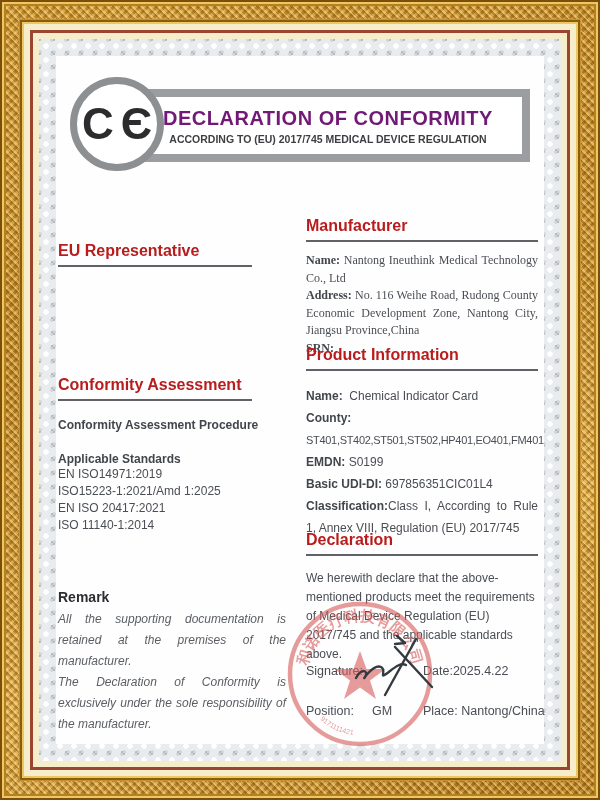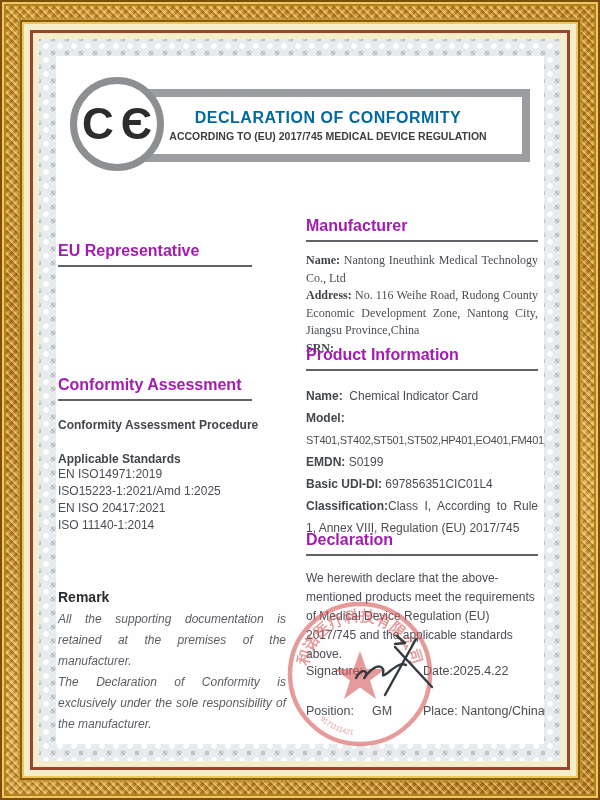--- a/index.html
+++ b/index.html
@@ -33,35 +33,35 @@
       radial-gradient(circle at 100% 100%, #b0b8be 0 2px, rgba(0,0,0,0) 2.5px),
       radial-gradient(circle at 100% 0%, #d2d7db 0 3px, rgba(0,0,0,0) 3.5px),
       radial-gradient(circle at 0% 100%, #d2d7db 0 3px, rgba(0,0,0,0) 3.5px);
     background-size:14px 14px;
   }
   .paper{position:absolute;inset:56px;background:#fefefe;}
 
   
   .banner{position:absolute;left:70px;top:33px;width:404px;height:73px;background:#9b9da0;}
   .banner-box{position:absolute;inset:8px;background:#ffffff;display:flex;flex-direction:column;align-items:center;justify-content:center;}
-  .doc-title{font-size:16px;font-weight:bold;color:#0369a1;letter-spacing:.5px;white-space:nowrap;}
+  .doc-title{font-size:20px;font-weight:bold;color:#701a75;letter-spacing:.5px;white-space:nowrap;}
   .doc-subtitle{font-size:10.5px;font-weight:bold;color:#3c3e41;margin-top:3px;white-space:nowrap;}
   .ce-circle{
     position:absolute;left:14px;top:21px;width:94px;height:94px;border-radius:50%;
     background:#ffffff;border:7px solid #8d9092;box-sizing:border-box;
     display:flex;align-items:center;justify-content:center;z-index:2;
   }
   .ce-text{font-size:44px;font-weight:bold;color:#2c2c2e;display:flex;}
   .ce-text .e{margin-left:7px;}
 
   
   .col-left{position:absolute;left:2px;top:0;width:228px;}
   .col-right{position:absolute;left:250px;top:0;width:232px;}
   .sec{position:absolute;left:0;right:0;}
-  .sec-title{font-size:16px;font-weight:bold;color:#a21caf;padding-bottom:5px;}
+  .sec-title{font-size:16px;font-weight:bold;color:#b91c1c;padding-bottom:5px;}
   .rule{height:2px;background:#5f6368;}
   .rule.short{width:194px;}
   .body-txt{font-size:12px;color:#4a4e54;}
   .b{font-weight:bold;color:#42464c;}
   p{margin:0;}
   .just{text-align:justify;}
   .lh17{line-height:17.5px;font-family:Liberation Serif, serif;}
   .lh19{line-height:19px;}
   .bold-lines div{font-weight:bold;line-height:17.5px;}
   .std-lines div{line-height:17px;}
@@ -139,21 +139,21 @@
           <p class="just"><span class="b">Address:</span><span> No. 116 Weihe Road, Rudong County Economic Development Zone, Nantong City, Jiangsu Province,China</span></p>
           <p><span class="b">SRN:</span></p>
         </div>
       </div>
 
       <div class="sec" style="top:290px">
         <div class="sec-title">Product Information</div>
         <div class="rule"></div>
         <div class="body-txt" style="margin-top:14px">
           <p class="prod-row"><span class="b">Name:</span><span style="white-space:pre">  Chemical Indicator Card</span></p>
-          <p class="prod-row"><span class="b">Model:</span></p>
+          <p class="prod-row"><span class="b">County:</span></p>
           <p class="models">ST401,ST402,ST501,ST502,HP401,EO401,FM401</p>
           <p class="prod-row"><span class="b">EMDN:</span><span> S0199</span></p>
           <p class="prod-row"><span class="b">Basic UDI-DI:</span><span> 697856351CIC01L4</span></p>
           <p class="just" style="line-height:22px"><span class="b">Classification:</span><span>Class I, According to Rule 1, Annex VIII, Regulation (EU) 2017/745</span></p>
         </div>
       </div>
 
       <div class="sec" style="top:475px">
         <div class="sec-title">Declaration</div>
         <div class="rule"></div>

